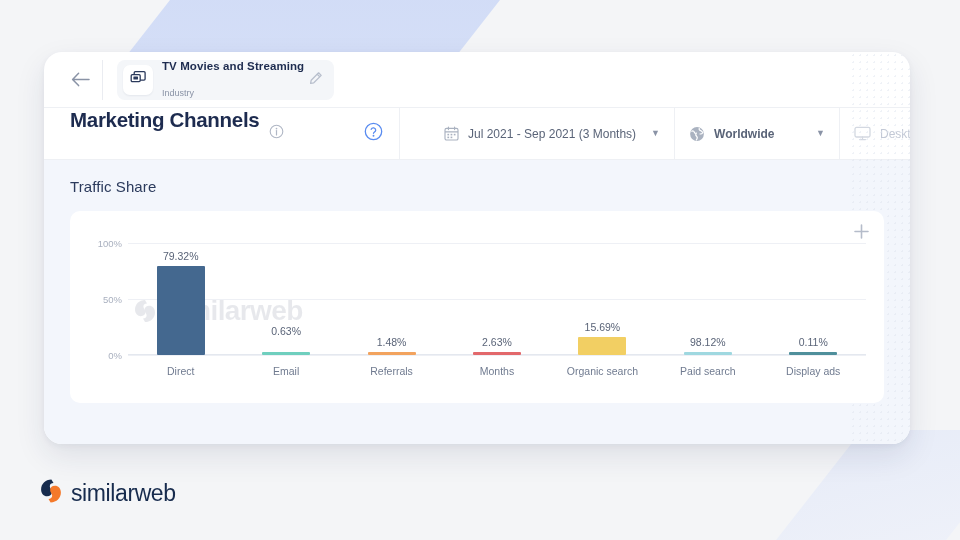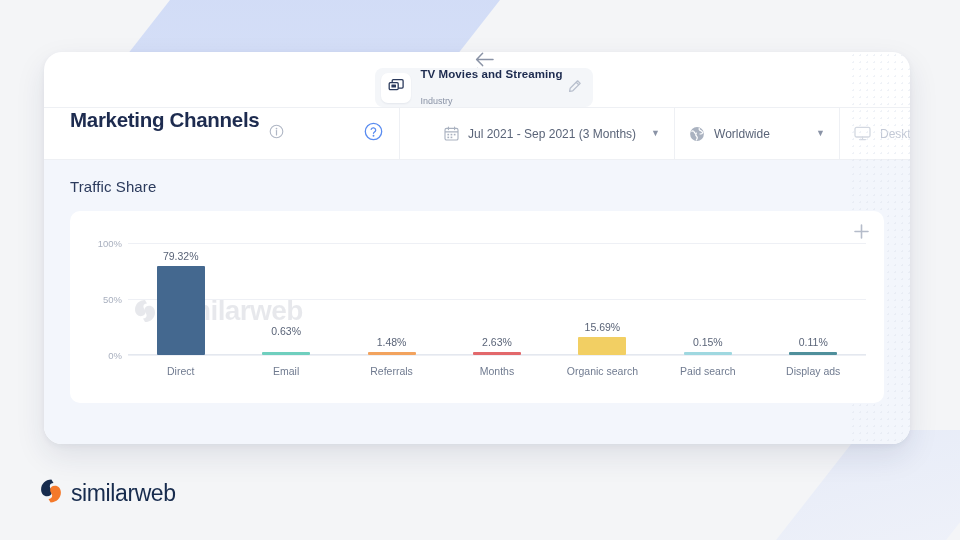--- a/index.html
+++ b/index.html
@@ -50,21 +50,20 @@
     pointer-events: none;
   }
 
   
   #breadcrumb-row {
     height: 56px;
     display: flex; align-items: center;
     padding-left: 14px;
     border-bottom: 1px solid #eef0f4;
     position: relative;
-    flex-direction: column;
   }
   #back-button {
     width: 44px; height: 44px;
     display: flex; align-items: center; justify-content: center;
     cursor: pointer;
   }
   #back-button svg { display: block; }
   .divider-v { width: 1px; height: 40px; background: #eaecf1; margin-right: 14px; }
 
   #entity-chip {
@@ -107,21 +106,21 @@
   .filter {
     display: flex; align-items: center;
     border-left: 1px solid #eef0f4;
     padding: 0 14px;
     font-size: 12px;
     color: #5a6478;
     cursor: pointer;
     white-space: nowrap;
   }
   #filter-date { flex: 0 0 232px; padding-left: 44px; }
-  #filter-geo  { flex: 0 0 165px; justify-content: center; }
+  #filter-geo  { flex: 0 0 165px; justify-content: center; font-weight: bold; }
   #filter-device { flex: 0 0 auto; color: #c3c9d6; cursor: default; }
   .filter .ficon { margin-right: 9px; display: flex; align-items: center; flex: 0 0 auto; }
   .caret { margin-left: auto; padding-left: 10px; color: #8a93a6; font-size: 9px; line-height: 1; }
   #filter-date .caret { margin-left: 5px; }
 
   
   #traffic-section {
     background: #f3f6fc;
     padding: 18px 26px 36px 26px;
     height: 284px;
@@ -346,21 +345,21 @@
               <div class="bar-value" style="bottom: 55px;">2.63%</div>
               <div class="bar-label">Months</div>
             </div>
             <div class="bar-col">
               <div class="bar" style="height: 17.5728px; background: rgb(242, 207, 99);"></div>
               <div class="bar-value" style="bottom: 69.5728px;">15.69%</div>
               <div class="bar-label">Organic search</div>
             </div>
             <div class="bar-col">
               <div class="bar" style="height: 3px; background: rgb(159, 216, 224);"></div>
-              <div class="bar-value" style="bottom: 55px;">0.15%</div>
+              <div class="bar-value" style="bottom: 55px;">98.12%</div>
               <div class="bar-label">Paid search</div>
             </div>
             <div class="bar-col">
               <div class="bar" style="height: 3px; background: rgb(79, 143, 155);"></div>
               <div class="bar-value" style="bottom: 55px;">0.11%</div>
               <div class="bar-label">Display ads</div>
             </div>
           </div>
       </div>
     </div>

